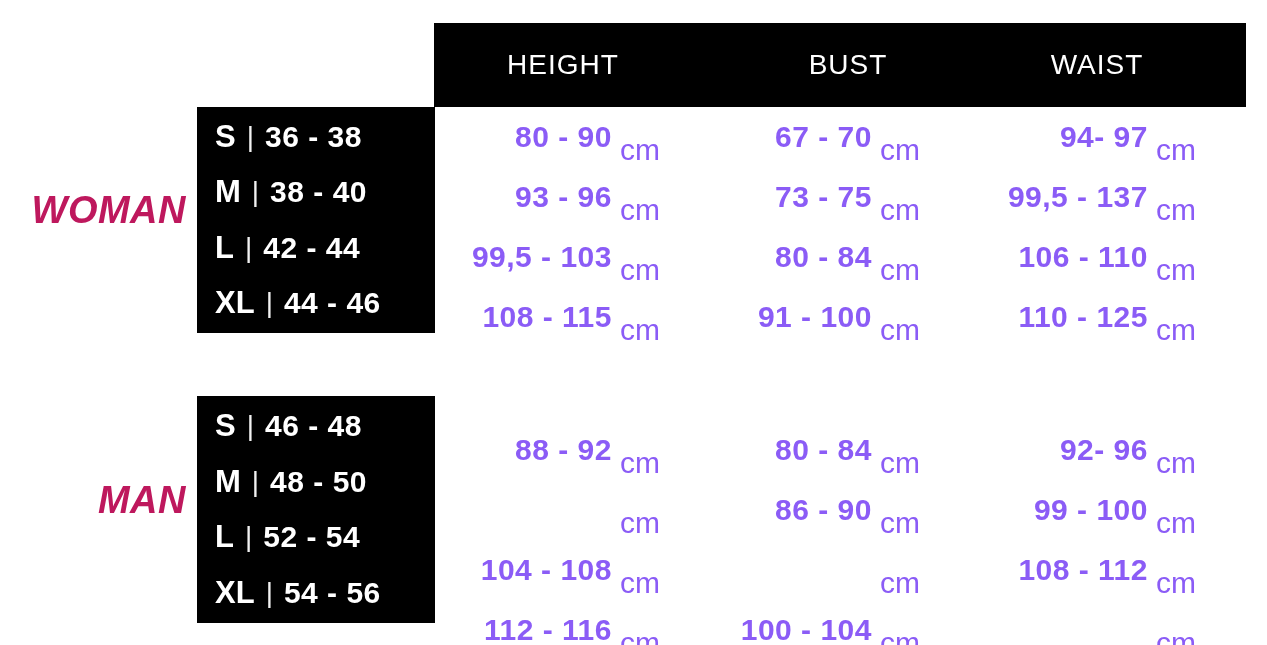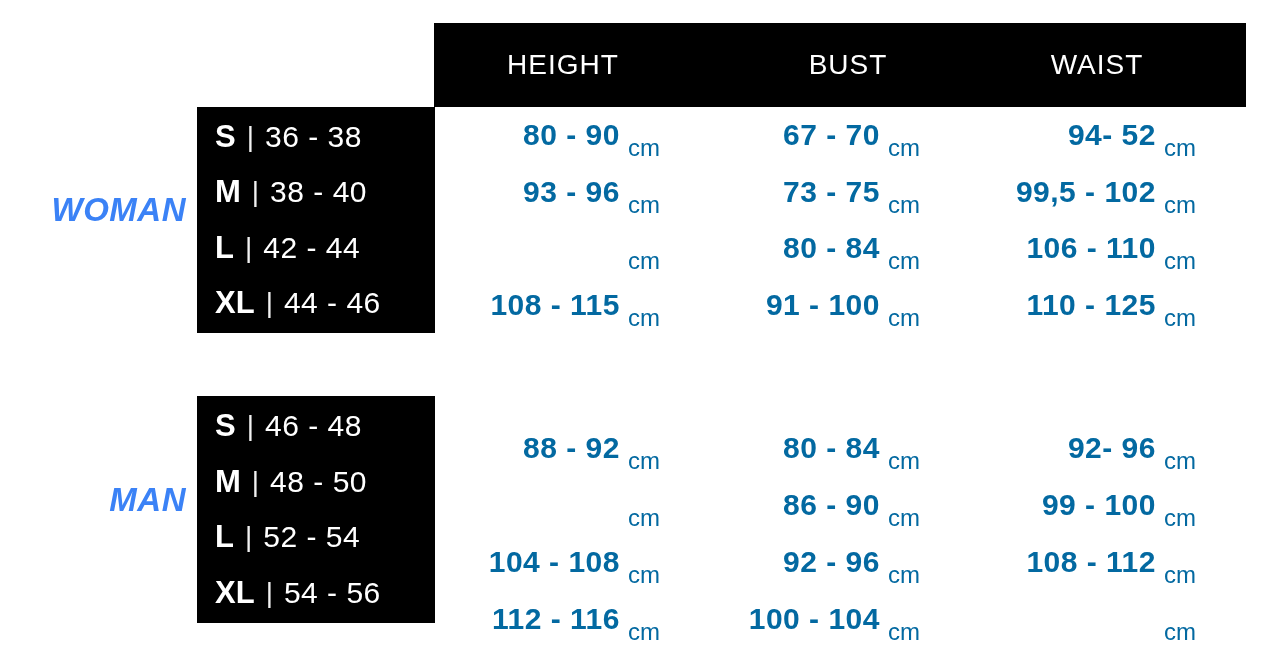--- a/index.html
+++ b/index.html
@@ -34,24 +34,24 @@
   }
   .hcell.c1 { left: 129px; }
   .hcell.c2 { left: 414px; }
   .hcell.c3 { left: 663px; }
 
   
   .group-label {
     position: absolute;
     left: 0; width: 186px;
     text-align: right;
-    font-size: 33px;
+    font-size: 38px;
     font-weight: bold;
     font-style: italic;
-    color: #3b82f6;
+    color: #be185d;
     letter-spacing: 0.5px;
     white-space: nowrap;
     line-height: 44px;
   }
   .group-label.woman { top: 188px; }
   .group-label.man   { top: 478px; padding-left: 18px; }
 
   
   .size-box {
     position: absolute;
@@ -65,41 +65,41 @@
   .size-box.man-box   { top: 396px; height: 227px; }
   .size-row {
     flex: 1;
     display: flex;
     align-items: center;
     color: #ffffff;
     white-space: nowrap;
   }
   .size-letter { font-weight: bold; font-size: 31px; }
   .size-sep    { font-size: 28px; font-weight: 400; margin: 0 11px; opacity: 0.95; }
-  .size-range  { font-size: 30px; font-weight: 400; letter-spacing: 0.5px; }
+  .size-range  { font-size: 30px; font-weight: 700; letter-spacing: 0.5px; }
 
   
   .data-grid {
     position: absolute;
     left: 437px; width: 760px;
     display: grid;
     grid-template-columns: 223px 260px 276px;
     grid-template-rows: repeat(4, 1fr);
   }
   .data-grid.woman-grid { top: 107px; height: 226px; }
   .data-grid.man-grid   { top: 420px; height: 227px; }
   .cell {
     display: flex;
     align-items: center;
     justify-content: flex-end;
     white-space: nowrap;
-    color: #0369a1;
+    color: #8b5cf6;
   }
   .val  { font-weight: bold; font-size: 30px; letter-spacing: 0.5px; }
-  .unit { font-weight: 400; font-size: 24px; margin-left: 8px; margin-top: 26px; }
+  .unit { font-weight: 400; font-size: 30px; margin-left: 8px; margin-top: 26px; }
 </style>
 </head>
 <body>
 
 <div class="canvas">
 
   <div class="header-bar">
     <span class="hcell c1">HEIGHT</span>
     <span class="hcell c2">BUST</span>
     <span class="hcell c3">WAIST</span>
@@ -133,38 +133,39 @@
   <div class="data-grid woman-grid">
     <div class="cell">
         <span class="val">80 - 90</span>
         <span class="unit">cm</span>
       </div>
     <div class="cell">
         <span class="val">67 - 70</span>
         <span class="unit">cm</span>
       </div>
     <div class="cell">
-        <span class="val">94- 52</span>
+        <span class="val">94- 97</span>
         <span class="unit">cm</span>
       </div>
 
     <div class="cell">
         <span class="val">93 - 96</span>
         <span class="unit">cm</span>
       </div>
     <div class="cell">
         <span class="val">73 - 75</span>
         <span class="unit">cm</span>
       </div>
     <div class="cell">
-        <span class="val">99,5 - 102</span>
-        <span class="unit">cm</span>
-      </div>
-
-    <div class="cell">
+        <span class="val">99,5 - 137</span>
+        <span class="unit">cm</span>
+      </div>
+
+    <div class="cell">
+        <span class="val">99,5 - 103</span>
         <span class="unit">cm</span>
       </div>
     <div class="cell">
         <span class="val">80 - 84</span>
         <span class="unit">cm</span>
       </div>
     <div class="cell">
         <span class="val">106 - 110</span>
         <span class="unit">cm</span>
       </div>
@@ -232,21 +233,20 @@
     <div class="cell">
         <span class="val">99 - 100</span>
         <span class="unit">cm</span>
       </div>
 
     <div class="cell">
         <span class="val">104 - 108</span>
         <span class="unit">cm</span>
       </div>
     <div class="cell">
-        <span class="val">92 - 96</span>
         <span class="unit">cm</span>
       </div>
     <div class="cell">
         <span class="val">108 - 112</span>
         <span class="unit">cm</span>
       </div>
 
     <div class="cell">
         <span class="val">112 - 116</span>
         <span class="unit">cm</span>

